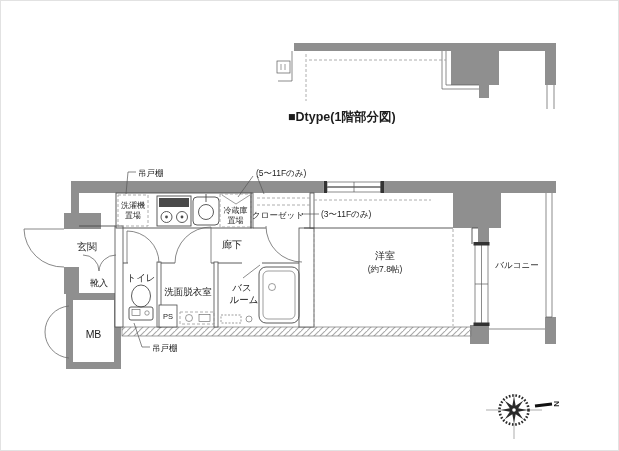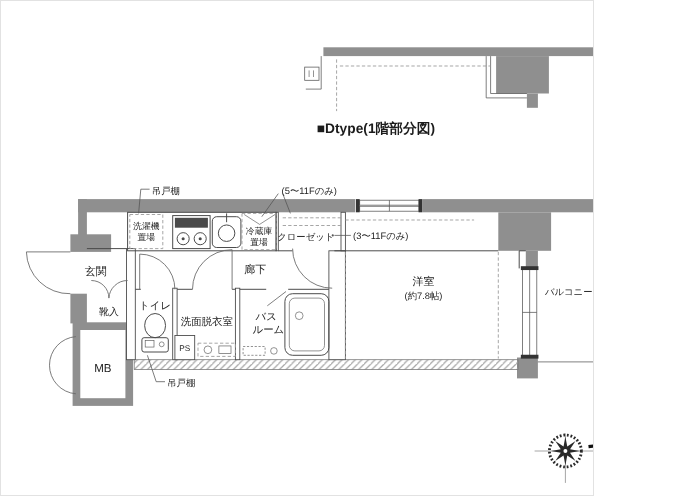--- a/index.html
+++ b/index.html
@@ -1,16 +1,16 @@
 <!DOCTYPE html>
 <html><head>
 <meta charset="utf-8">
 <style>
   html,body{margin:0;padding:0;background:#fff;}
-  .page{width:540px;height:451px;position:relative;background:#fff;border:1px solid #e2e2e2;box-sizing:border-box;overflow:hidden;}
+  .page{width:619px;height:451px;position:relative;background:#fff;border:1px solid #e2e2e2;box-sizing:border-box;overflow:hidden;}
   svg{display:block;}
   svg text{font-family:"Liberation Sans","DejaVu Sans",sans-serif;fill:#1c1c1c;}
   .t10{font-size:10px;} .t95{font-size:9.5px;} .t9{font-size:9px;}
   .t85{font-size:8.5px;} .t8{font-size:8px;} .t75{font-size:7.5px;} .t105{font-size:10.5px;}
   .title{font-size:12.5px;font-weight:700;}
   .wall{fill:#8f8f8f;}
   .thinwall{fill:#fff;stroke:#4a4a4a;stroke-width:0.8;}
   .ln{stroke:#4a4a4a;stroke-width:0.9;fill:none;}
   .lnthin{stroke:#5a5a5a;stroke-width:0.7;fill:none;}
   .dash{stroke:#9a9a9a;stroke-width:0.8;fill:none;stroke-dasharray:3 2;}

